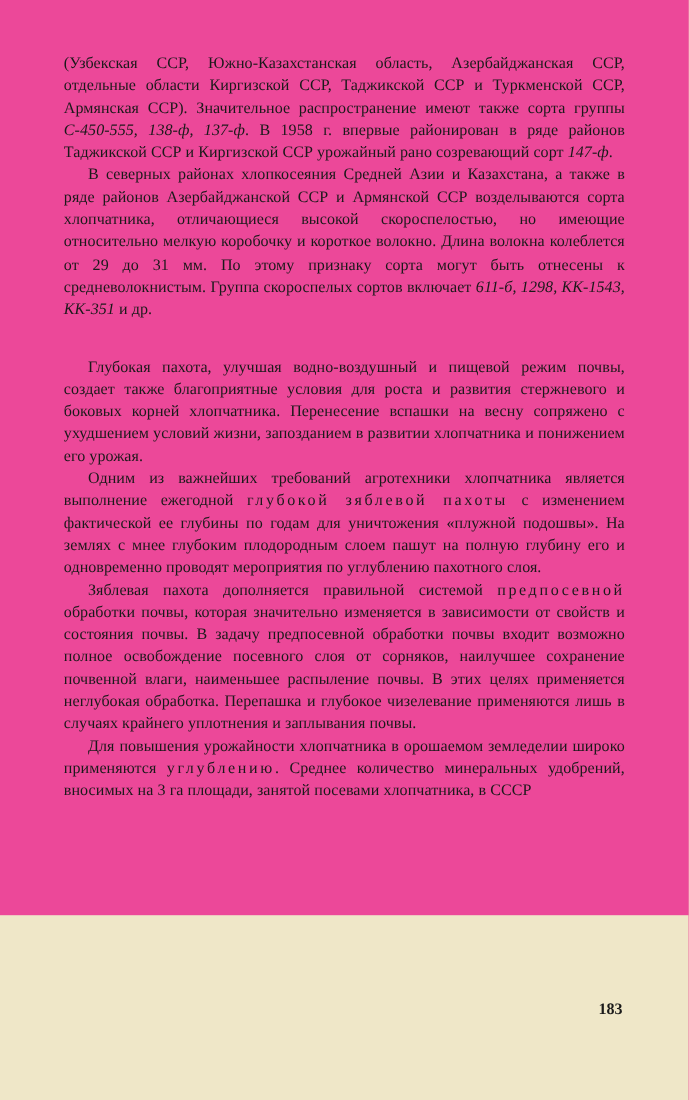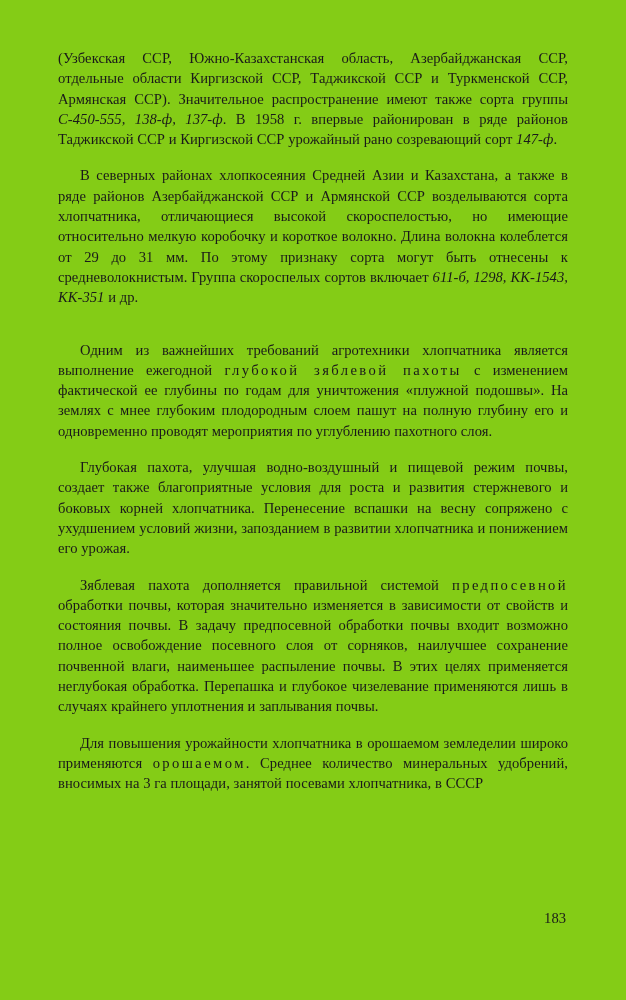--- a/index.html
+++ b/index.html
@@ -9,22 +9,22 @@
   body {
     width: 626px;
     height: 1000px;
     background: #efe7c8;
     font-family: "Liberation Serif", serif;
     overflow: hidden;
   }
   .page {
     position: relative;
     width: 626px;
-    height: 1000px;
-    background: #84cc16;
+    height: 832px;
+    background: #ec4899;
     box-sizing: border-box;
   }
   .page-inner {
     position: absolute;
     left: 58px;
     top: 48px;
     width: 510px;
   }
   p {
     margin: 0 0 0 0;
@@ -32,41 +32,42 @@
     line-height: 20.3px;
     color: #1a1a1a;
     text-align: justify;
     text-justify: inter-word;
     letter-spacing: 0.05px;
   }
   p.indent {
     text-indent: 22px;
   }
   p + p {
-    margin-top: 16px;
+    margin-top: 0;
   }
   .block-gap {
     height: 16px;
   }
   .italic {
     font-style: italic;
   }
   .bold {
     font-weight: bold;
   }
   .spaced {
     letter-spacing: 2.4px;
   }
   .page-number {
     position: absolute;
     right: 60px;
     top: 910px;
     font-size: 14.6px;
     color: #1a1a1a;
     font-family: "Liberation Serif", serif;
+    font-weight: bold;
   }
   .para-1 { text-indent: 0; }
 </style>
 </head>
 <body>
 
 <div class="page">
   <div class="page-inner">
 
     <p class="para-1">
@@ -76,31 +77,31 @@
     <p class="indent">
       <span>В северных районах хлопкосеяния Средней Азии и Казахстана, а также в ряде районов Азербайджанской ССР и Армянской ССР возделываются сорта хлопчатника, отличающиеся высокой скороспелостью, но имеющие относительно мелкую коробочку и короткое волокно. Длина волокна колеблется от 29 до 31 мм. По этому признаку сорта могут быть отнесены к средневолокнистым. Группа скороспелых сортов включает </span><span class="italic">611-б, 1298, КК-1543, КК-351</span><span> и др.</span>
     </p>
 
     <div class="block-gap"></div>
 
 
     <div class="block-gap"></div>
 
     <p class="indent">
-      <span>Одним из важнейших требований агротехники хлопчатника является выполнение ежегодной </span><span class="spaced">глубокой зяблевой пахоты</span><span> с изменением фактической ее глубины по годам для уничтожения «плужной подошвы». На землях с мнее глубоким плодородным слоем пашут на полную глубину его и одновременно проводят мероприятия по углублению пахотного слоя.</span>
+      <span>Глубокая пахота, улучшая водно-воздушный и пищевой режим почвы, создает также благоприятные условия для роста и развития стержневого и боковых корней хлопчатника. Перенесение вспашки на весну сопряжено с ухудшением условий жизни, запозданием в развитии хлопчатника и понижением его урожая.</span>
     </p>
 
     <p class="indent">
-      <span>Глубокая пахота, улучшая водно-воздушный и пищевой режим почвы, создает также благоприятные условия для роста и развития стержневого и боковых корней хлопчатника. Перенесение вспашки на весну сопряжено с ухудшением условий жизни, запозданием в развитии хлопчатника и понижением его урожая.</span>
+      <span>Одним из важнейших требований агротехники хлопчатника является выполнение ежегодной </span><span class="spaced">глубокой зяблевой пахоты</span><span> с изменением фактической ее глубины по годам для уничтожения «плужной подошвы». На землях с мнее глубоким плодородным слоем пашут на полную глубину его и одновременно проводят мероприятия по углублению пахотного слоя.</span>
     </p>
 
     <p class="indent">
       <span>Зяблевая пахота дополняется правильной системой </span><span class="spaced">предпосевной</span><span> обработки почвы, которая значительно изменяется в зависимости от свойств и состояния почвы. В задачу предпосевной обработки почвы входит возможно полное освобождение посевного слоя от сорняков, наилучшее сохранение почвенной влаги, наименьшее распыление почвы. В этих целях применяется неглубокая обработка. Перепашка и глубокое чизелевание применяются лишь в случаях крайнего уплотнения и заплывания почвы.</span>
     </p>
 
     <p class="indent">
-      <span>Для повышения урожайности хлопчатника в орошаемом земледелии широко применяются </span><span class="spaced">орошаемом</span><span>. Среднее количество минеральных удобрений, вносимых на 3 га площади, занятой посевами хлопчатника, в СССР</span>
+      <span>Для повышения урожайности хлопчатника в орошаемом земледелии широко применяются </span><span class="spaced">углублению</span><span>. Среднее количество минеральных удобрений, вносимых на 3 га площади, занятой посевами хлопчатника, в СССР</span>
     </p>
 
   </div>
 
   <div class="page-number">183</div>
 </div>
 
 </body></html>

